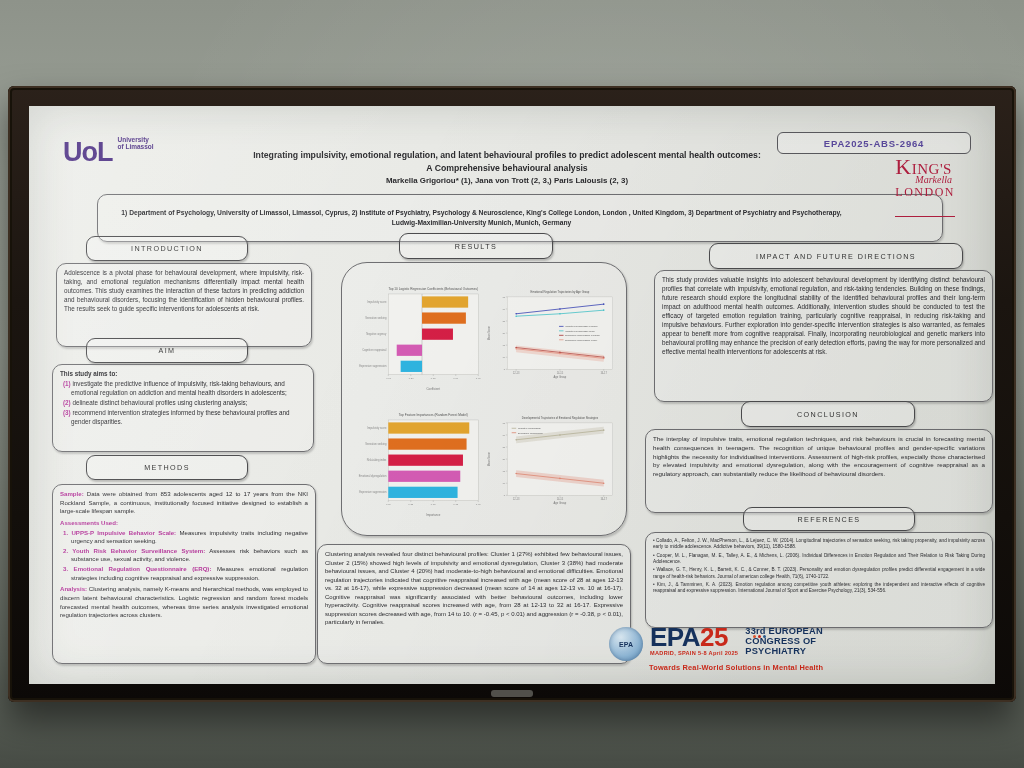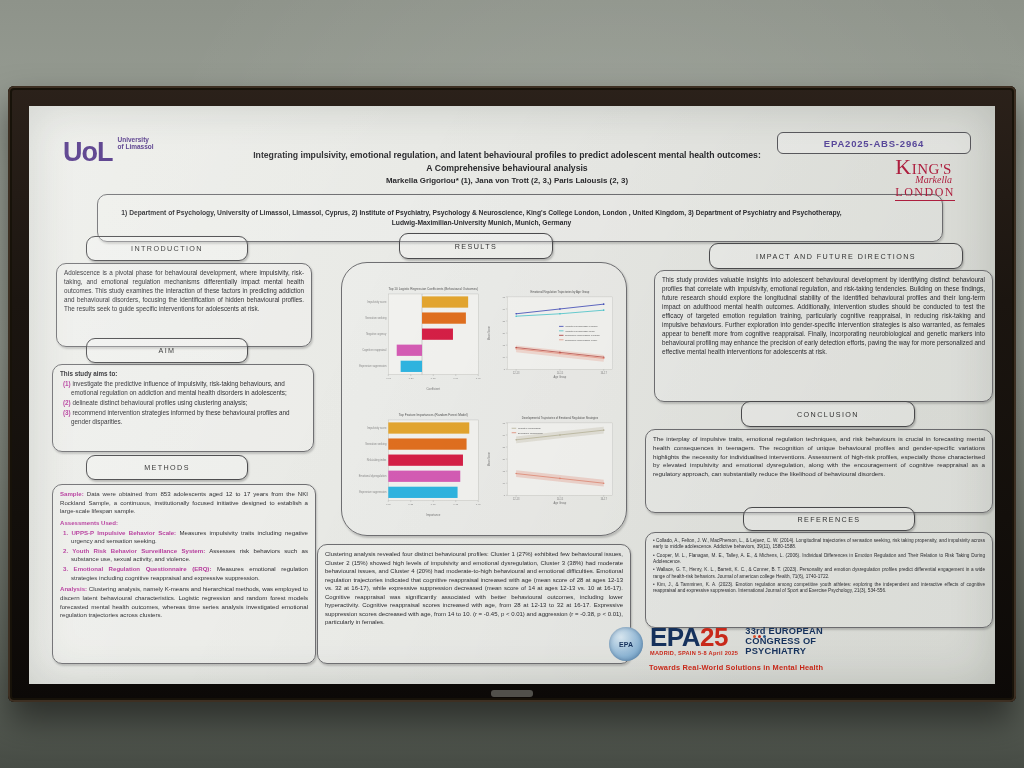--- a/index.html
+++ b/index.html
@@ -37,21 +37,21 @@
   .t2{font-size:8.7px;font-weight:bold;margin-top:1px;}
   .auth{font-size:7.9px;font-weight:bold;margin-top:3px;}
   .affil-box{position:absolute;left:68px;top:88px;width:844px;height:46px;border:.9px solid #6f6f72;border-radius:10px;
     display:flex;align-items:center;background:rgba(255,255,255,.12);box-shadow:1px 1.5px 2px rgba(0,0,0,.18);}
   .affil-text{font-size:6.7px;font-weight:600;line-height:1.5;text-align:center;color:#2c2c30;padding:0 95px 0 18px;}
   .kings{position:absolute;right:40px;top:50px;z-index:3;background:transparent;text-align:left;
     font-family:"Liberation Serif",serif;color:#ad1e3e;line-height:1;}
   .k-line1{font-size:15px;letter-spacing:.5px;}
   .k-line1::first-letter{font-size:22px;}
   .k-line2{font-size:10px;font-style:italic;margin:-3px 0 0 20px;}
-  .k-line3{font-size:12px;letter-spacing:1.5px;border-bottom:1.6px solid #ad1e3e;padding-bottom:2px;margin-top:1px;}
+  .k-line3{font-size:12px;letter-spacing:1.5px;border-bottom:1.6px solid #ad1e3e;padding-bottom:18px;margin-top:1px;}
   
   .charts-box{position:absolute;left:312px;top:156px;width:286px;height:274px;border:.9px solid #6f6f72;border-radius:26px;
     background:rgba(255,255,255,.12);box-shadow:1px 1.5px 2px rgba(0,0,0,.18);
     display:grid;grid-template-columns:1fr 1fr;grid-template-rows:1fr 1fr;padding:12px 8px 8px;box-sizing:border-box;gap:0;}
   .charts-box svg{width:100%;height:100%;}
   
   .epa-footer{position:absolute;left:580px;top:518px;width:382px;}
   .epa-row{display:flex;align-items:flex-start;gap:7px;}
   .epa-circle{width:34px;height:34px;border-radius:50%;margin-top:3px;flex:0 0 auto;
     background:radial-gradient(circle at 35% 30%,#dcebf5,#8fb8d8 60%,#5e8fb8);

